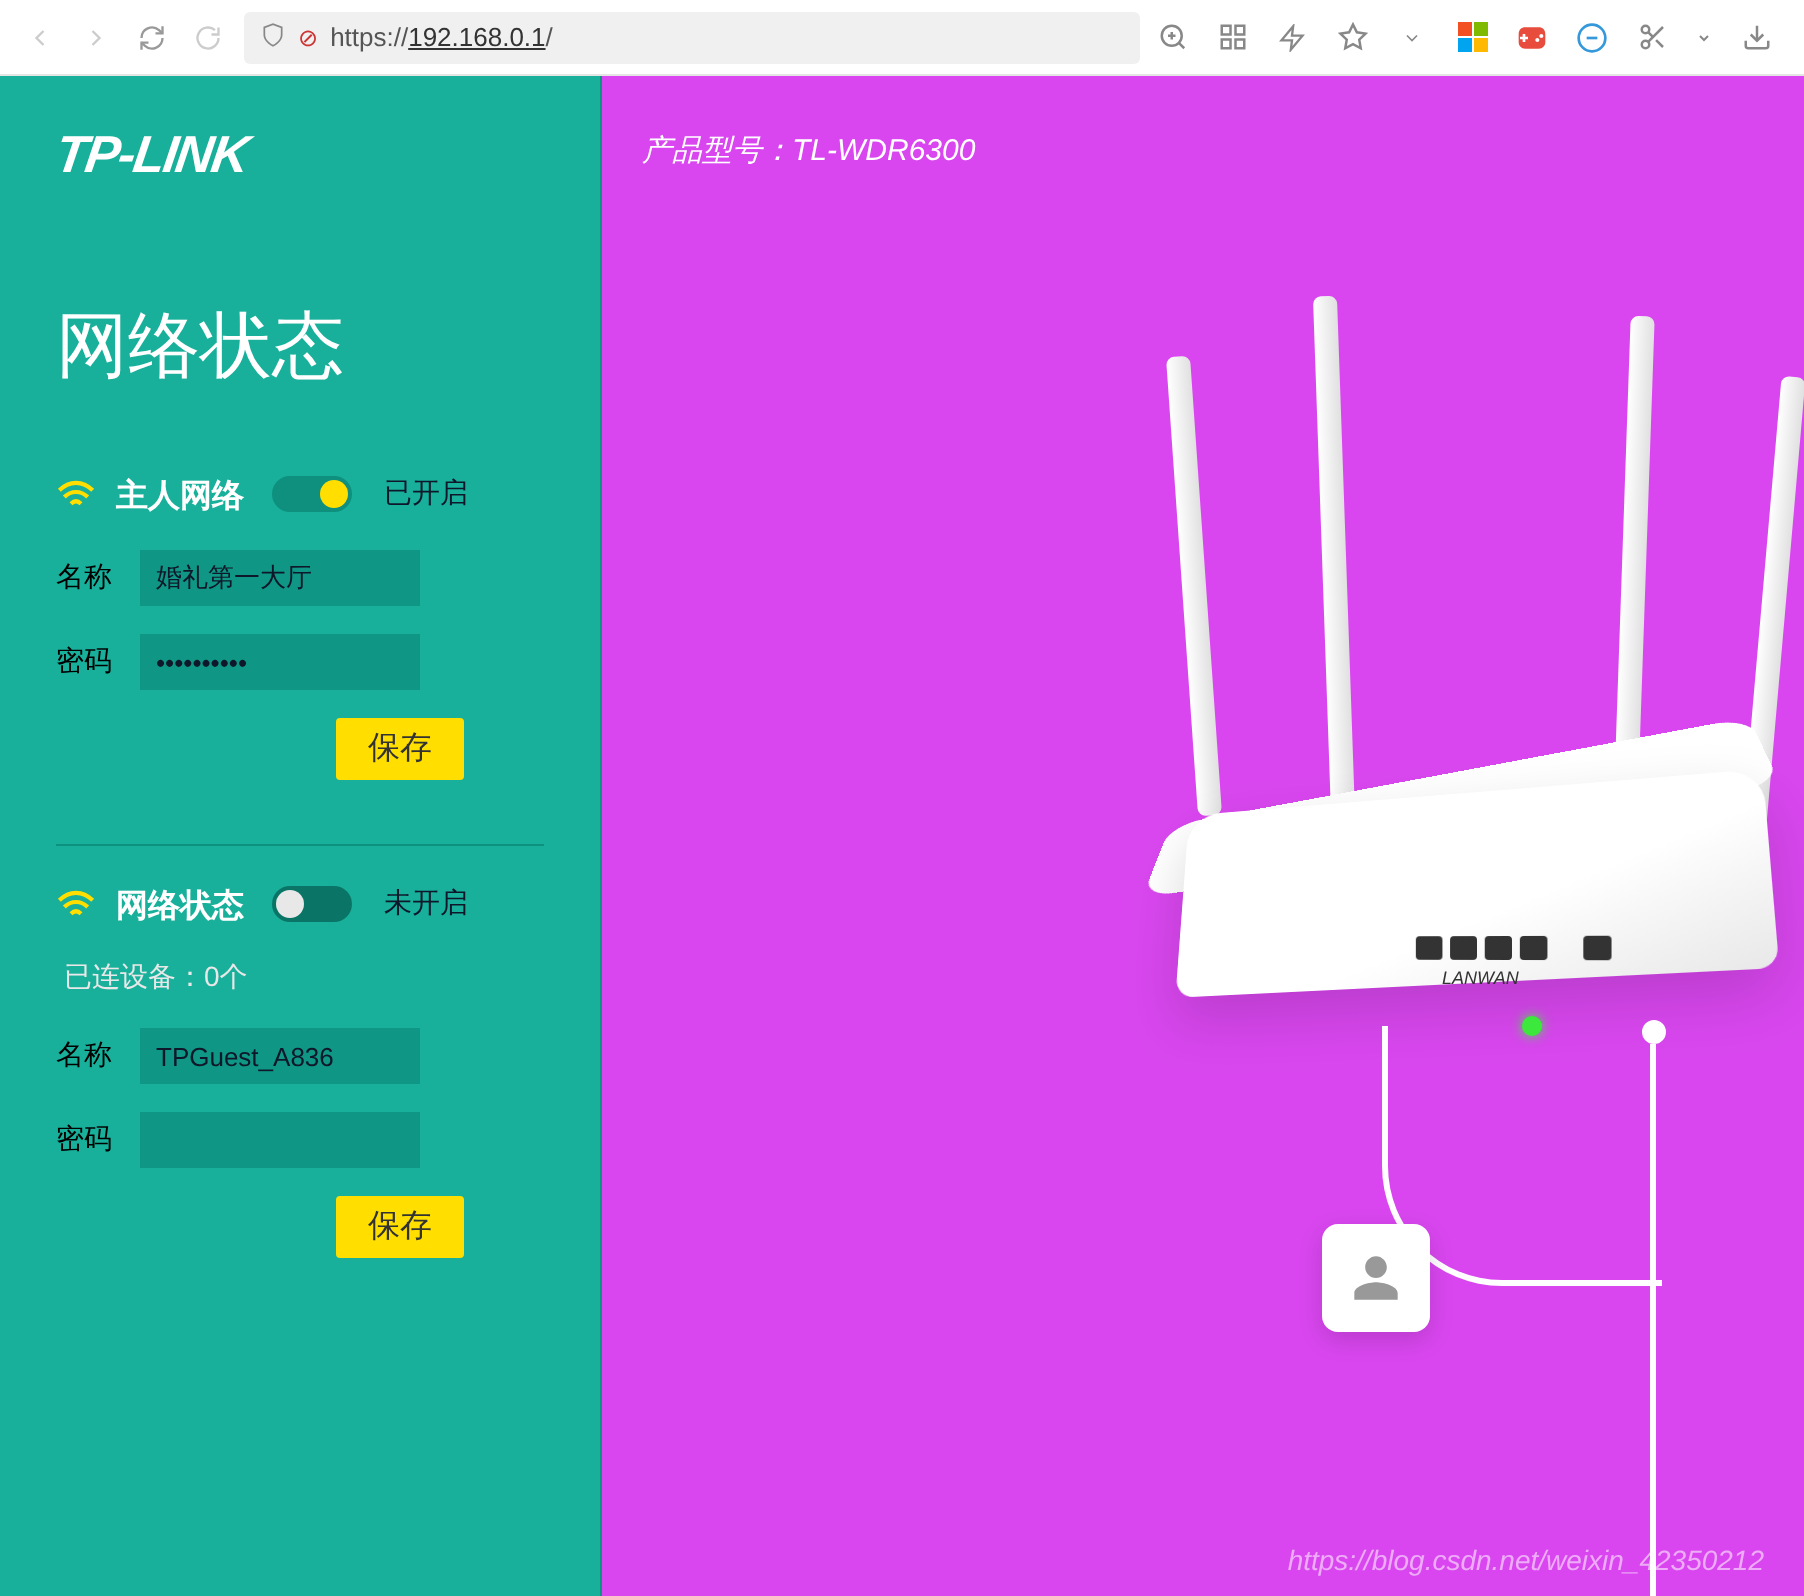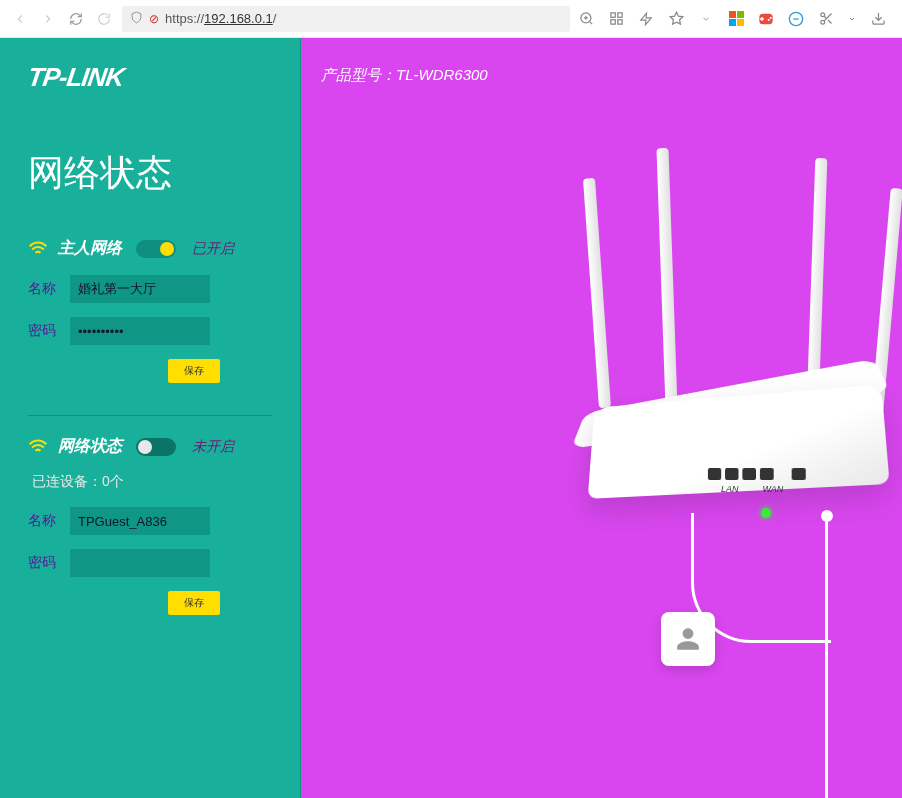--- a/index.html
+++ b/index.html
@@ -93,24 +93,23 @@
   margin-bottom: 56px;
 }
 .page-title {
   font-size: 36px;
   font-weight: 300;
   color: #fff;
   margin-bottom: 40px;
 }
 .section-header {
   display: flex;
-  align-items: center;
+  align-items: flex-start;
   gap: 10px;
   margin-bottom: 16px;
-  font-style: italic;
 }
 .wifi-icon {
   width: 20px;
   height: 16px;
 }
 .section-label {
   font-size: 16px;
   font-weight: bold;
   color: #fff;
 }
@@ -128,57 +127,57 @@
   width: 14px;
   height: 14px;
   border-radius: 50%;
   top: 2px;
 }
 .toggle.on .knob { right: 2px; background: #ffde00; }
 .toggle.off .knob { left: 2px; background: #e8e8e8; }
 .toggle.off { background: #0a7567; }
 .toggle-text {
   font-size: 14px;
-  color: #701a75;
+  color: #0f172a;
   margin-left: 6px;
 }
 .info-line {
   font-size: 14px;
   color: #e8e8e8;
   margin-bottom: 16px;
   padding-left: 4px;
 }
 .field-row {
   display: flex;
   align-items: center;
   gap: 10px;
   margin-bottom: 14px;
 }
 .field-label {
   font-size: 14px;
-  color: #4c1d95;
+  color: #000000;
   width: 32px;
 }
 .field-input {
   flex: 1;
   max-width: 140px;
   height: 28px;
   background: #0f9684;
   border: none;
   outline: none;
   padding: 0 8px;
   color: #0f172a;
   font-size: 13px;
 }
 .save-btn {
   background: #ffde00;
   color: #333;
   border: none;
   padding: 5px 16px;
-  font-size: 10px;
+  font-size: 16px;
   cursor: pointer;
   border-radius: 2px;
   margin-left: 140px;
   margin-bottom: 18px;
 }
 .divider {
   border: none;
   border-top: 1px solid #0d9280;
   margin: 14px 0 20px 0;
 }
@@ -247,21 +246,20 @@
   background: #333;
   border-radius: 2px;
 }
 .port-labels {
   position: absolute;
   left: 270px;
   top: 346px;
   font-size: 9px;
   color: #333;
   display: flex;
-  gap: 24px;
 }
 .led-green {
   position: absolute;
   left: 310px;
   top: 370px;
   width: 10px;
   height: 10px;
   border-radius: 50%;
   background: #3be83b;
   box-shadow: 0 0 6px #3be83b;
@@ -517,14 +515,15 @@
       <div class="led-green"></div>
       <div class="led-white"></div>
       <div class="wire1"></div>
       <div class="wire2"></div>
       <div class="device-card">
         <svg width="26" height="26" viewBox="0 0 24 24" fill="currentColor">
             <path d="M12 12c2.7 0 5-2.3 5-5s-2.3-5-5-5-5 2.3-5 5 2.3 5 5 5zm0 2c-3.3 0-10 1.7-10 5v3h20v-3c0-3.3-6.7-5-10-5z"></path>
           </svg>
       </div>
     </div>
+    <div class="watermark">https://blog.csdn.net/weixin_42350212</div>
   </div>
 </div>
 
 </body></html>

